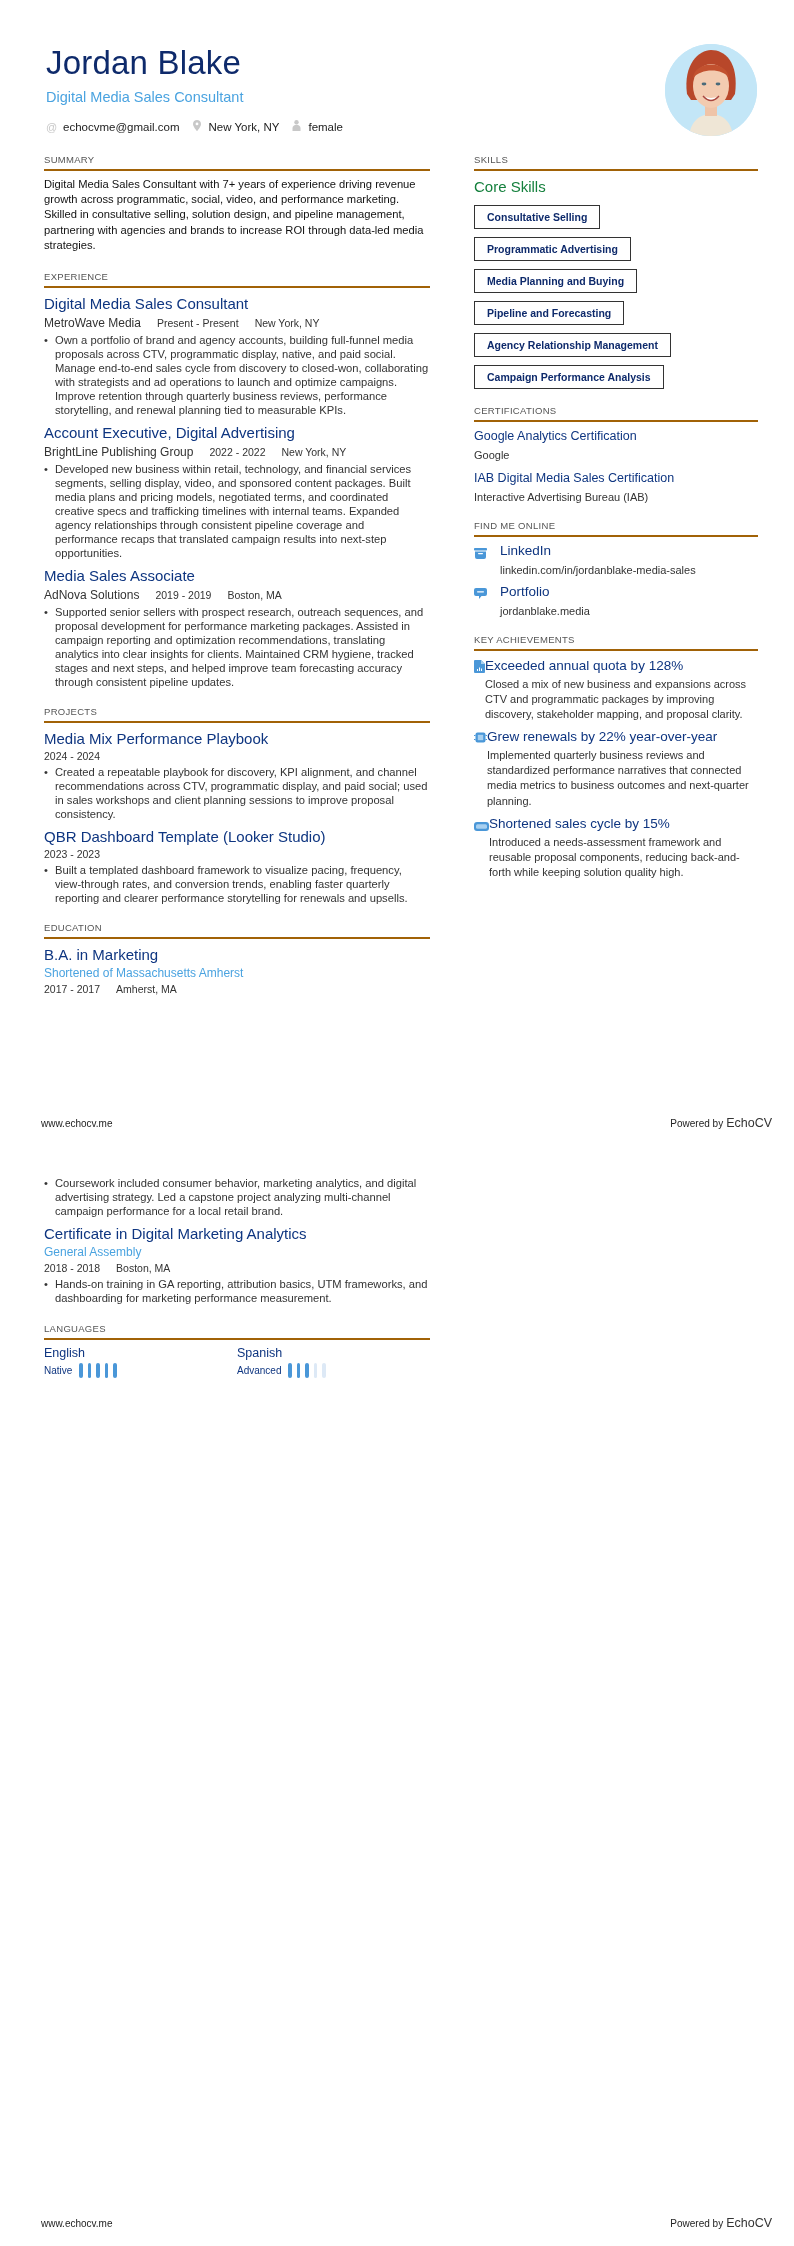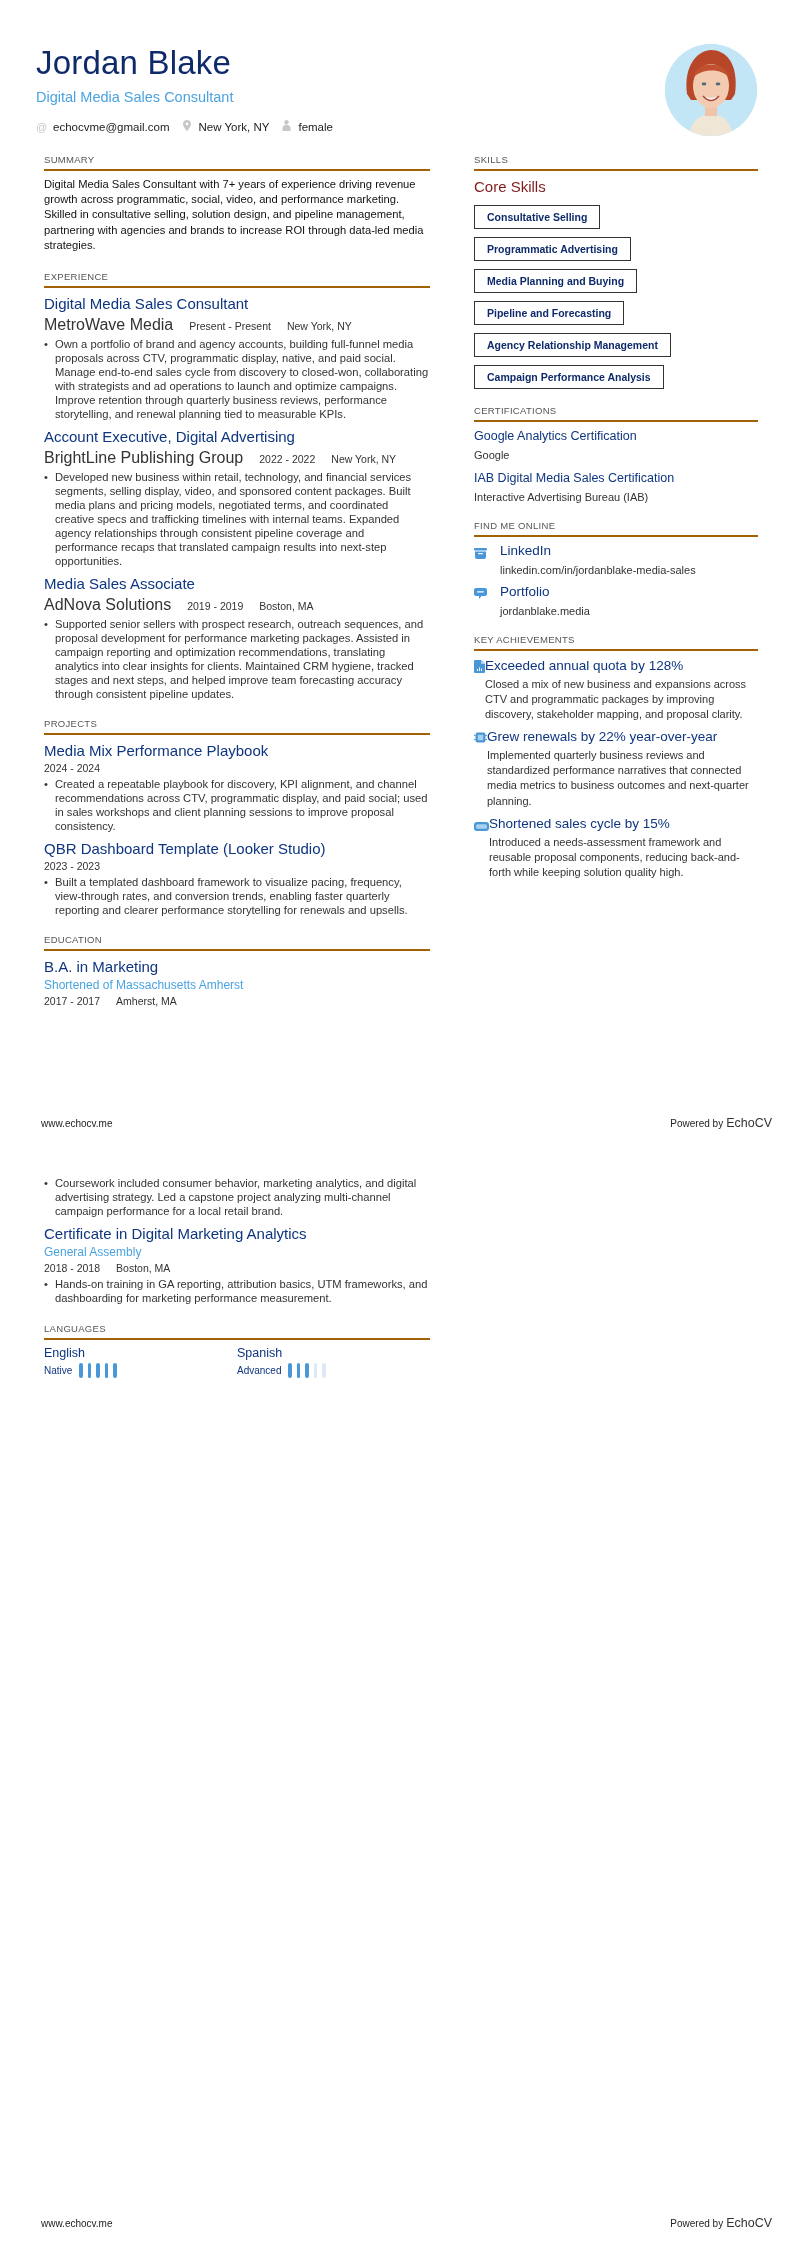--- a/index.html
+++ b/index.html
@@ -4,50 +4,50 @@
 <style>
   * { box-sizing: border-box; margin: 0; padding: 0; }
   html, body { width: 794px; background: #ffffff; }
   body { font-family: "Liberation Sans", "DejaVu Sans", sans-serif; color: #222; position: relative; height: 2246px; overflow: hidden; }
 
   .page { position: absolute; left: 0; width: 794px; }
   .page1 { top: 0; height: 1123px; }
   .page2 { top: 1123px; height: 1123px; }
 
   
-  .header { position: absolute; left: 36px; top: 44px; width: 560px; }
+  .header { position: absolute; left: 46px; top: 44px; width: 560px; }
   .name { font-size: 33px; color: #0e2a6b; font-weight: normal; letter-spacing: 0.2px; line-height: 38px; }
   .role { font-size: 14.5px; color: #4aa3e0; margin-top: 6px; line-height: 18px; }
   .contacts { display: flex; align-items: center; margin-top: 14px; font-size: 11.5px; color: #222; }
   .contact { display: flex; align-items: center; margin-right: 12px; }
   .contact .ic { color: #c8c8c8; font-size: 11px; margin-right: 7px; width: 10px; text-align: center; }
   .avatar { position: absolute; left: 665px; top: 44px; width: 92px; height: 92px; border-radius: 50%; background: #c3e6f7; overflow: hidden; }
 
   
   .left { position: absolute; left: 44px; width: 386px; }
   .right { position: absolute; left: 474px; width: 284px; }
 
   .sec-title { font-size: 9.5px; color: #555; letter-spacing: 0.3px; text-transform: uppercase; padding-bottom: 4px; border-bottom: 2px solid #a16207; margin-bottom: 6px; }
   .summary-text { font-size: 11.2px; line-height: 15.2px; color: #111; }
 
   .job-title { font-size: 15px; color: #0e3580; line-height: 19px; }
   .job-meta { display: flex; align-items: baseline; font-size: 10.5px; color: #333; margin-top: 3px; }
-  .job-meta .company { font-size: 16px; color: #333; margin-right: 16px; }
+  .job-meta .company { font-size: 12px; color: #333; margin-right: 16px; }
   .job-meta .dates { margin-right: 16px; }
   ul.bullets { list-style: none; margin-top: 3px; }
   ul.bullets li { position: relative; padding-left: 11px; font-size: 11.2px; line-height: 14px; color: #333; }
   ul.bullets li::before { content: "•"; position: absolute; left: 0; top: 0; color: #333; }
 
   .proj-dates { font-size: 10.5px; color: #333; margin-top: 2px; }
   .edu-school { font-size: 12px; color: #4aa3e0; margin-top: 2px; }
   .edu-meta { display: flex; font-size: 10.5px; color: #333; margin-top: 3px; }
   .edu-meta .dates { margin-right: 16px; }
 
   
-  .core-title { font-size: 15px; color: #7f1d1d; margin-top: 2px; line-height: 20px; }
+  .core-title { font-size: 15px; color: #15803d; margin-top: 2px; line-height: 20px; }
   .skill { display: inline-block; border: 1.3px solid #333; padding: 6px 12px; font-size: 10.5px; font-weight: bold; color: #0e2a6b; margin-top: 8px; line-height: 10px; }
 
   .cert-name { font-size: 12.5px; color: #0e3580; line-height: 16px; }
   .cert-issuer { font-size: 11px; color: #333; margin-top: 5px; }
 
   .online-row { display: flex; align-items: flex-start; }
   .online-ic { width: 26px; padding-top: 2px; }
   .online-name { font-size: 13.5px; color: #0e3580; line-height: 16px; }
   .online-url { font-size: 11px; color: #333; margin-top: 5px; }
 

